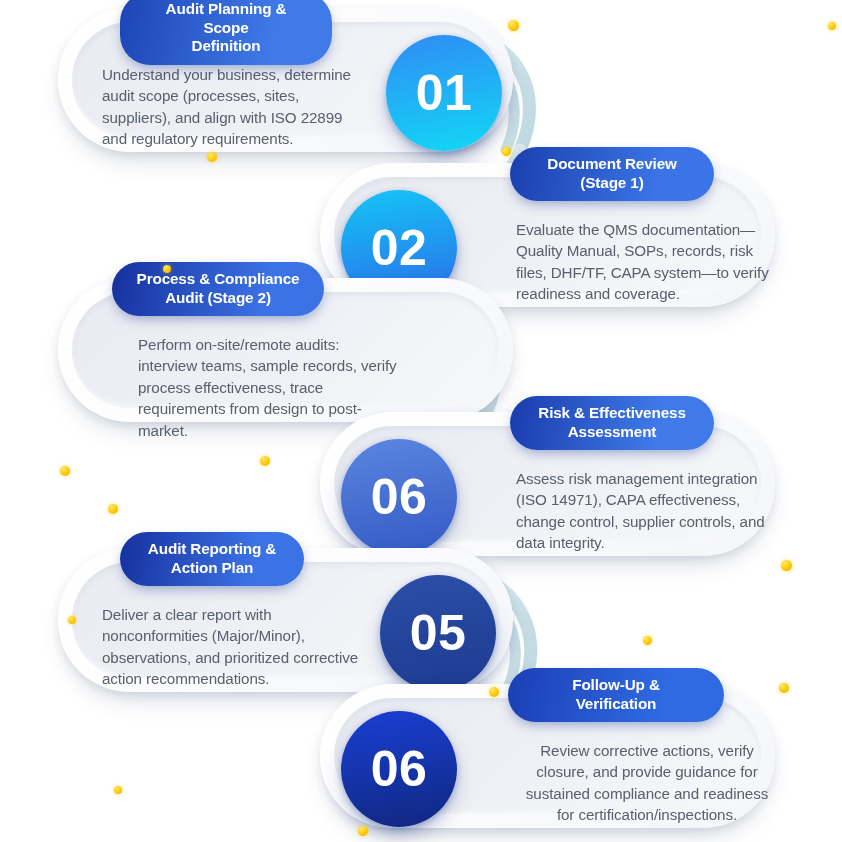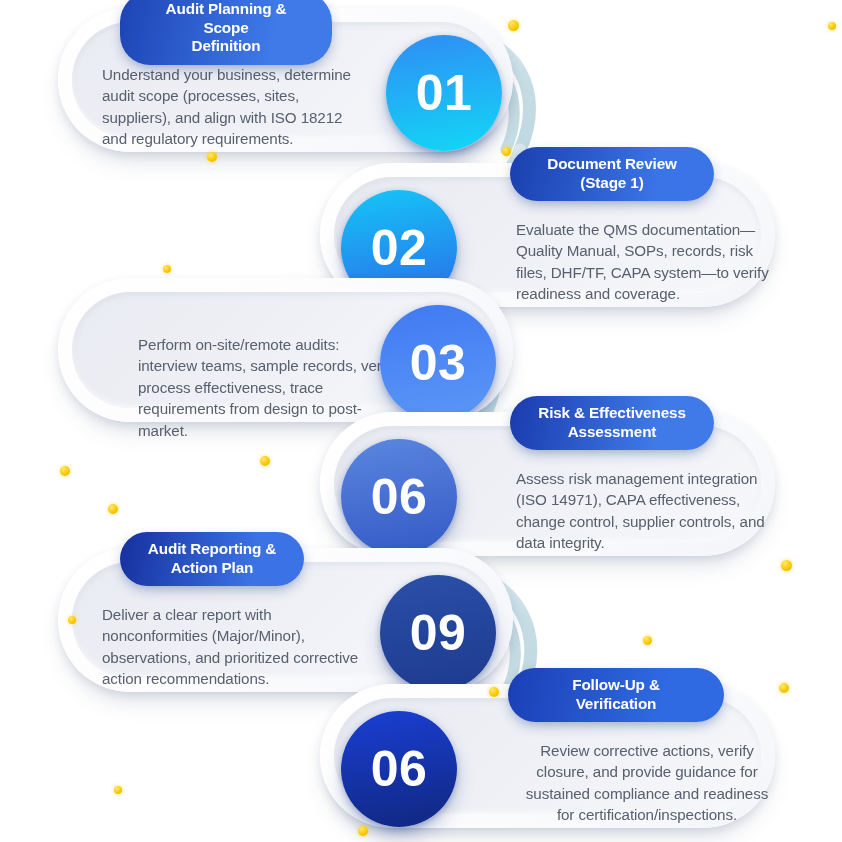--- a/index.html
+++ b/index.html
@@ -171,21 +171,21 @@
       <div class="sparkle" style="left: 114px; top: 786px; width: 8px; height: 8px;"></div>
       <div class="sparkle" style="left: 358px; top: 826px; width: 10px; height: 10px;"></div>
       <div class="sparkle" style="left: 828px; top: 22px; width: 8px; height: 8px;"></div>
     </div>
 
   <div class="step left" style="top:8px;">
     <div class="card-shell" style="width:455px;">
       <div class="badge" style="left: 62px; width: 212px; background: linear-gradient(100deg, rgb(29, 68, 181) 0%, rgb(63, 122, 232) 72%, rgb(63, 122, 232) 100%);">Audit Planning &amp; Scope
 Definition</div>
       <div class="card-inner" style="height:116px;">
-        <p class="card-desc" style="width:262px;margin-top:16px;">Understand your business, determine audit scope (processes, sites, suppliers), and align with ISO 18212 and regulatory requirements.</p>
+        <p class="card-desc" style="width:262px;margin-top:16px;">Understand your business, determine audit scope (processes, sites, suppliers), and align with ISO 22899 and regulatory requirements.</p>
       </div>
     </div>
     <div class="num-wrap" style="left:328px;top:27px;">
       <div class="num-circle" style="background: linear-gradient(170deg, rgb(47, 140, 245) 0%, rgb(18, 216, 245) 100%);">01</div>
     </div>
   </div>
 
   <div class="step right" style="top:142px;margin-top:21px;">
     <div class="card-shell" style="width:455px;">
       <div class="badge" style="left: 190px; width: 204px; background: linear-gradient(100deg, rgb(26, 63, 174) 0%, rgb(58, 116, 230) 72%, rgb(58, 116, 230) 100%);">Document Review
@@ -194,26 +194,25 @@
         <p class="card-desc" style="width:262px;margin-left:152px;margin-top:16px;">Evaluate the QMS documentation—Quality Manual, SOPs, records, risk files, DHF/TF, CAPA system—to verify readiness and coverage.</p>
       </div>
     </div>
     <div class="num-wrap" style="left:21px;top:27px;">
       <div class="num-circle" style="background: linear-gradient(170deg, rgb(21, 198, 247) 0%, rgb(42, 106, 232) 100%);">02</div>
     </div>
   </div>
 
   <div class="step left" style="top:278px;">
     <div class="card-shell" style="width:455px;">
+      <div class="badge" style="left: 54px; width: 212px; background: linear-gradient(100deg, rgb(22, 48, 158) 0%, rgb(59, 114, 229) 72%, rgb(59, 114, 229) 100%);">Process &amp; Compliance
+Audit (Stage 2)</div>
       <div class="card-inner" style="height:116px;">
         <p class="card-desc" style="width:262px;margin-top:16px;margin-left:36px;">Perform on-site/remote audits: interview teams, sample records, verify process effectiveness, trace requirements from design to post-market.</p>
       </div>
-    </div>
-    <div class="num-wrap" style="left:322px;top:27px;">
-      <div class="num-circle" style="background: linear-gradient(170deg, rgb(63, 122, 242) 0%, rgb(93, 151, 247) 100%);">03</div>
     </div>
   </div>
 
   <div class="step right" style="top:412px;">
     <div class="card-shell" style="width:455px;">
       <div class="badge" style="left: 190px; width: 204px; background: linear-gradient(100deg, rgb(26, 59, 173) 0%, rgb(63, 122, 232) 72%, rgb(63, 122, 232) 100%);">Risk &amp; Effectiveness
 Assessment</div>
       <div class="card-inner" style="height:116px;">
         <p class="card-desc" style="width:262px;margin-left:152px;margin-top:16px;">Assess risk management integration (ISO 14971), CAPA effectiveness, change control, supplier controls, and data integrity.</p>
       </div>
@@ -225,21 +224,21 @@
 
   <div class="step left" style="top:548px;">
     <div class="card-shell" style="width:455px;">
       <div class="badge" style="left: 62px; width: 184px; background: linear-gradient(100deg, rgb(22, 48, 158) 0%, rgb(59, 114, 229) 72%, rgb(59, 114, 229) 100%);">Audit Reporting &amp;
 Action Plan</div>
       <div class="card-inner" style="height:116px;">
         <p class="card-desc" style="width:262px;margin-top:16px;">Deliver a clear report with nonconformities (Major/Minor), observations, and prioritized corrective action recommendations.</p>
       </div>
     </div>
     <div class="num-wrap" style="left:322px;top:27px;">
-      <div class="num-circle" style="background: linear-gradient(170deg, rgb(43, 79, 168) 0%, rgb(29, 58, 143) 100%);">09</div>
+      <div class="num-circle" style="background: linear-gradient(170deg, rgb(43, 79, 168) 0%, rgb(29, 58, 143) 100%);">05</div>
     </div>
   </div>
 
   <div class="step right" style="top:684px;">
     <div class="card-shell" style="width:455px;">
       <div class="badge" style="left: 188px; width: 216px; background: linear-gradient(100deg, rgb(27, 63, 181) 0%, rgb(47, 106, 226) 72%, rgb(47, 106, 226) 100%);">Follow-Up &amp; Verification</div>
       <div class="card-inner" style="height:116px;text-align:center;">
         <p class="card-desc" style="width:262px;margin-left:152px;margin-top:16px;">Review corrective actions, verify closure, and provide guidance for sustained compliance and readiness for certification/inspections.</p>
       </div>
     </div>

